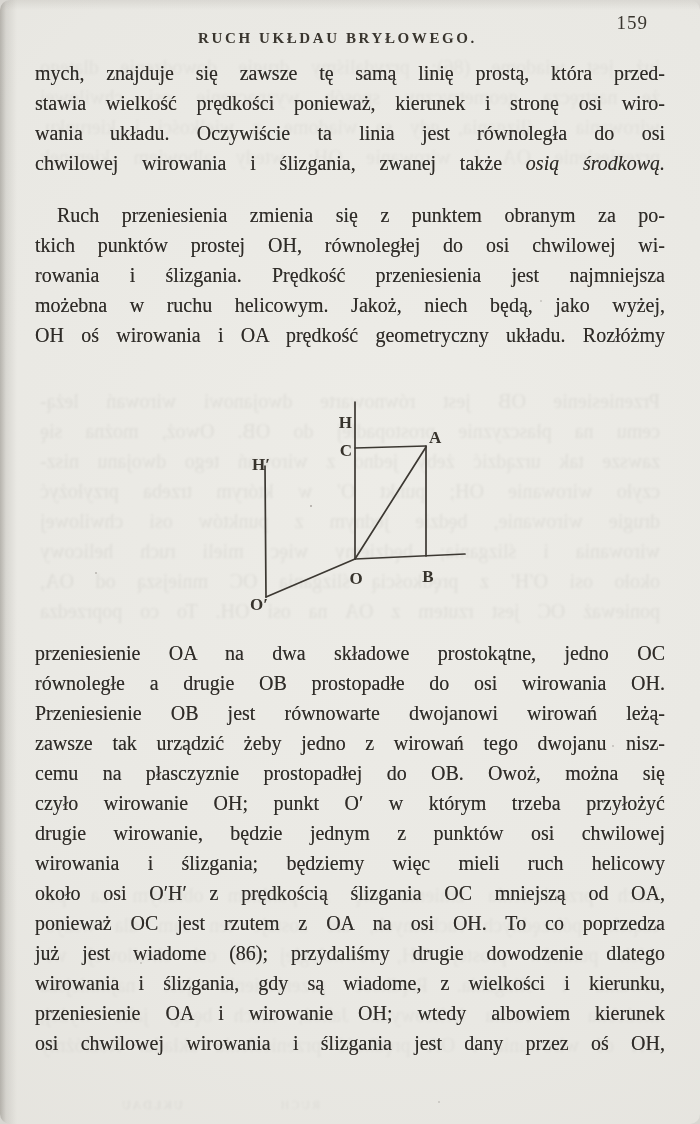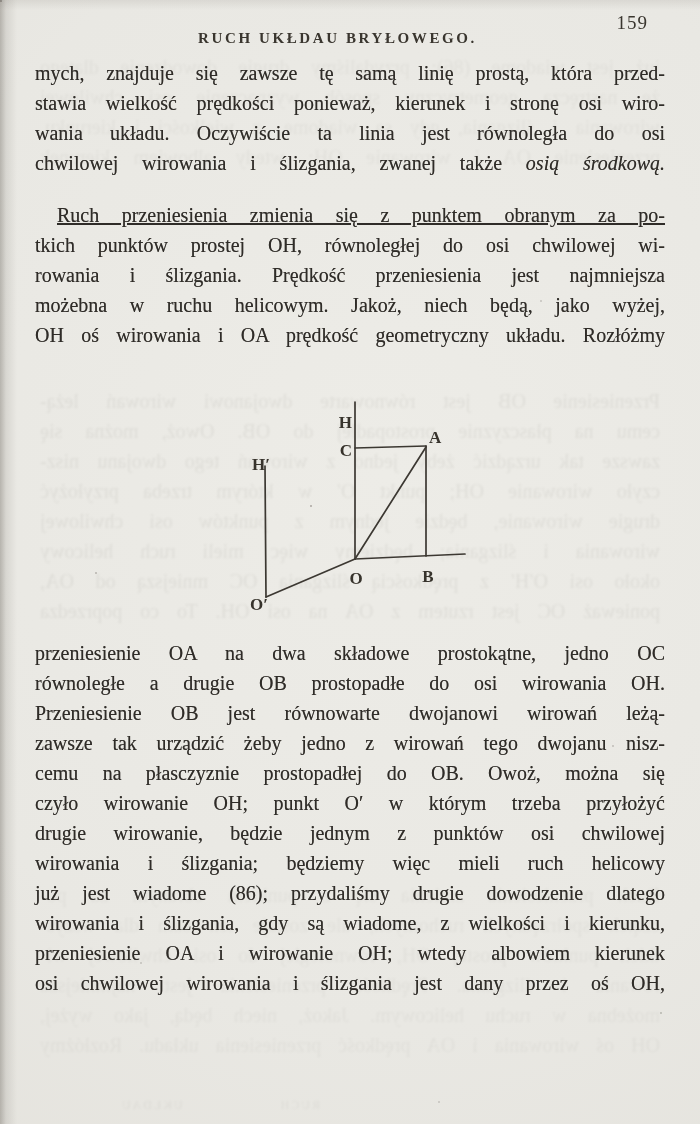--- a/index.html
+++ b/index.html
@@ -2,20 +2,21 @@
 <html><head>
 <meta charset="utf-8">
 <style>
   html,body{margin:0;padding:0;background:#d9d7d2;}
   .page{
     position:relative;width:700px;height:1124px;overflow:hidden;
     background:
       radial-gradient(ellipse 130% 90% at 55% 42%, #edece7 0%, #e9e8e3 55%, #e2e0da 100%);
     font-family:"Liberation Serif","DejaVu Serif",serif;
     color:#2f2c28;
+    border-radius:10px;
   }
   .edge-left{
     position:absolute;left:0;top:0;bottom:0;width:18px;
     background:linear-gradient(90deg, rgba(105,100,92,.40) 0px, rgba(105,100,92,.14) 6px, rgba(105,100,92,0) 17px);
     pointer-events:none;
   }
   .edge-top{
     position:absolute;left:0;top:0;right:0;height:10px;
     background:linear-gradient(180deg, rgba(105,100,92,.12), rgba(105,100,92,0));
     pointer-events:none;
@@ -31,21 +32,21 @@
   }
   .para{
     position:absolute;left:35px;width:630px;
     font-size:20px;line-height:30px;
     text-shadow:0 0 .5px rgba(47,44,40,.55);
   }
   .line{
     text-align:justify;text-align-last:justify;
     white-space:normal;
   }
-  .line.indent{padding-left:22px;text-decoration:underline;}
+  .line.indent{padding-left:22px;}
   .it{font-style:italic;}
   #p1{top:58px;}
   #p2{top:200px;}
   #p3{top:638px;}
   .figure{
     position:absolute;left:245px;top:396px;width:225px;height:238px;
   }
   .figure svg{display:block;width:100%;height:100%;}
   .figure text{
     font-family:"Liberation Serif","DejaVu Serif",serif;
@@ -162,19 +163,21 @@
 
   <div class="para" id="p3">
     <div class="line">przeniesienie OA na dwa składowe prostokątne, jedno OC</div>
     <div class="line">równoległe a drugie OB prostopadłe do osi wirowania OH.</div>
     <div class="line">Przeniesienie OB jest równowarte dwojanowi wirowań leżą-</div>
     <div class="line">zawsze tak urządzić żeby jedno z wirowań tego dwojanu nisz-</div>
     <div class="line">cemu na płasczyznie prostopadłej do OB. Owoż, można się</div>
     <div class="line">czyło wirowanie OH; punkt O′ w którym trzeba przyłożyć</div>
     <div class="line">drugie wirowanie, będzie jednym z punktów osi chwilowej</div>
     <div class="line">wirowania i ślizgania; będziemy więc mieli ruch helicowy</div>
+    <div class="line">około osi O′H′ z prędkością ślizgania OC mniejszą od OA,</div>
+    <div class="line">ponieważ OC jest rzutem z OA na osi OH. To co poprzedza</div>
     <div class="line">już jest wiadome (86); przydaliśmy drugie dowodzenie dlatego</div>
     <div class="line">wirowania i ślizgania, gdy są wiadome, z wielkości i kierunku,</div>
     <div class="line">przeniesienie OA i wirowanie OH; wtedy albowiem kierunek</div>
     <div class="line">osi chwilowej wirowania i ślizgania jest dany przez oś OH,</div>
   </div>
 
 </div>
 
 </body></html>

